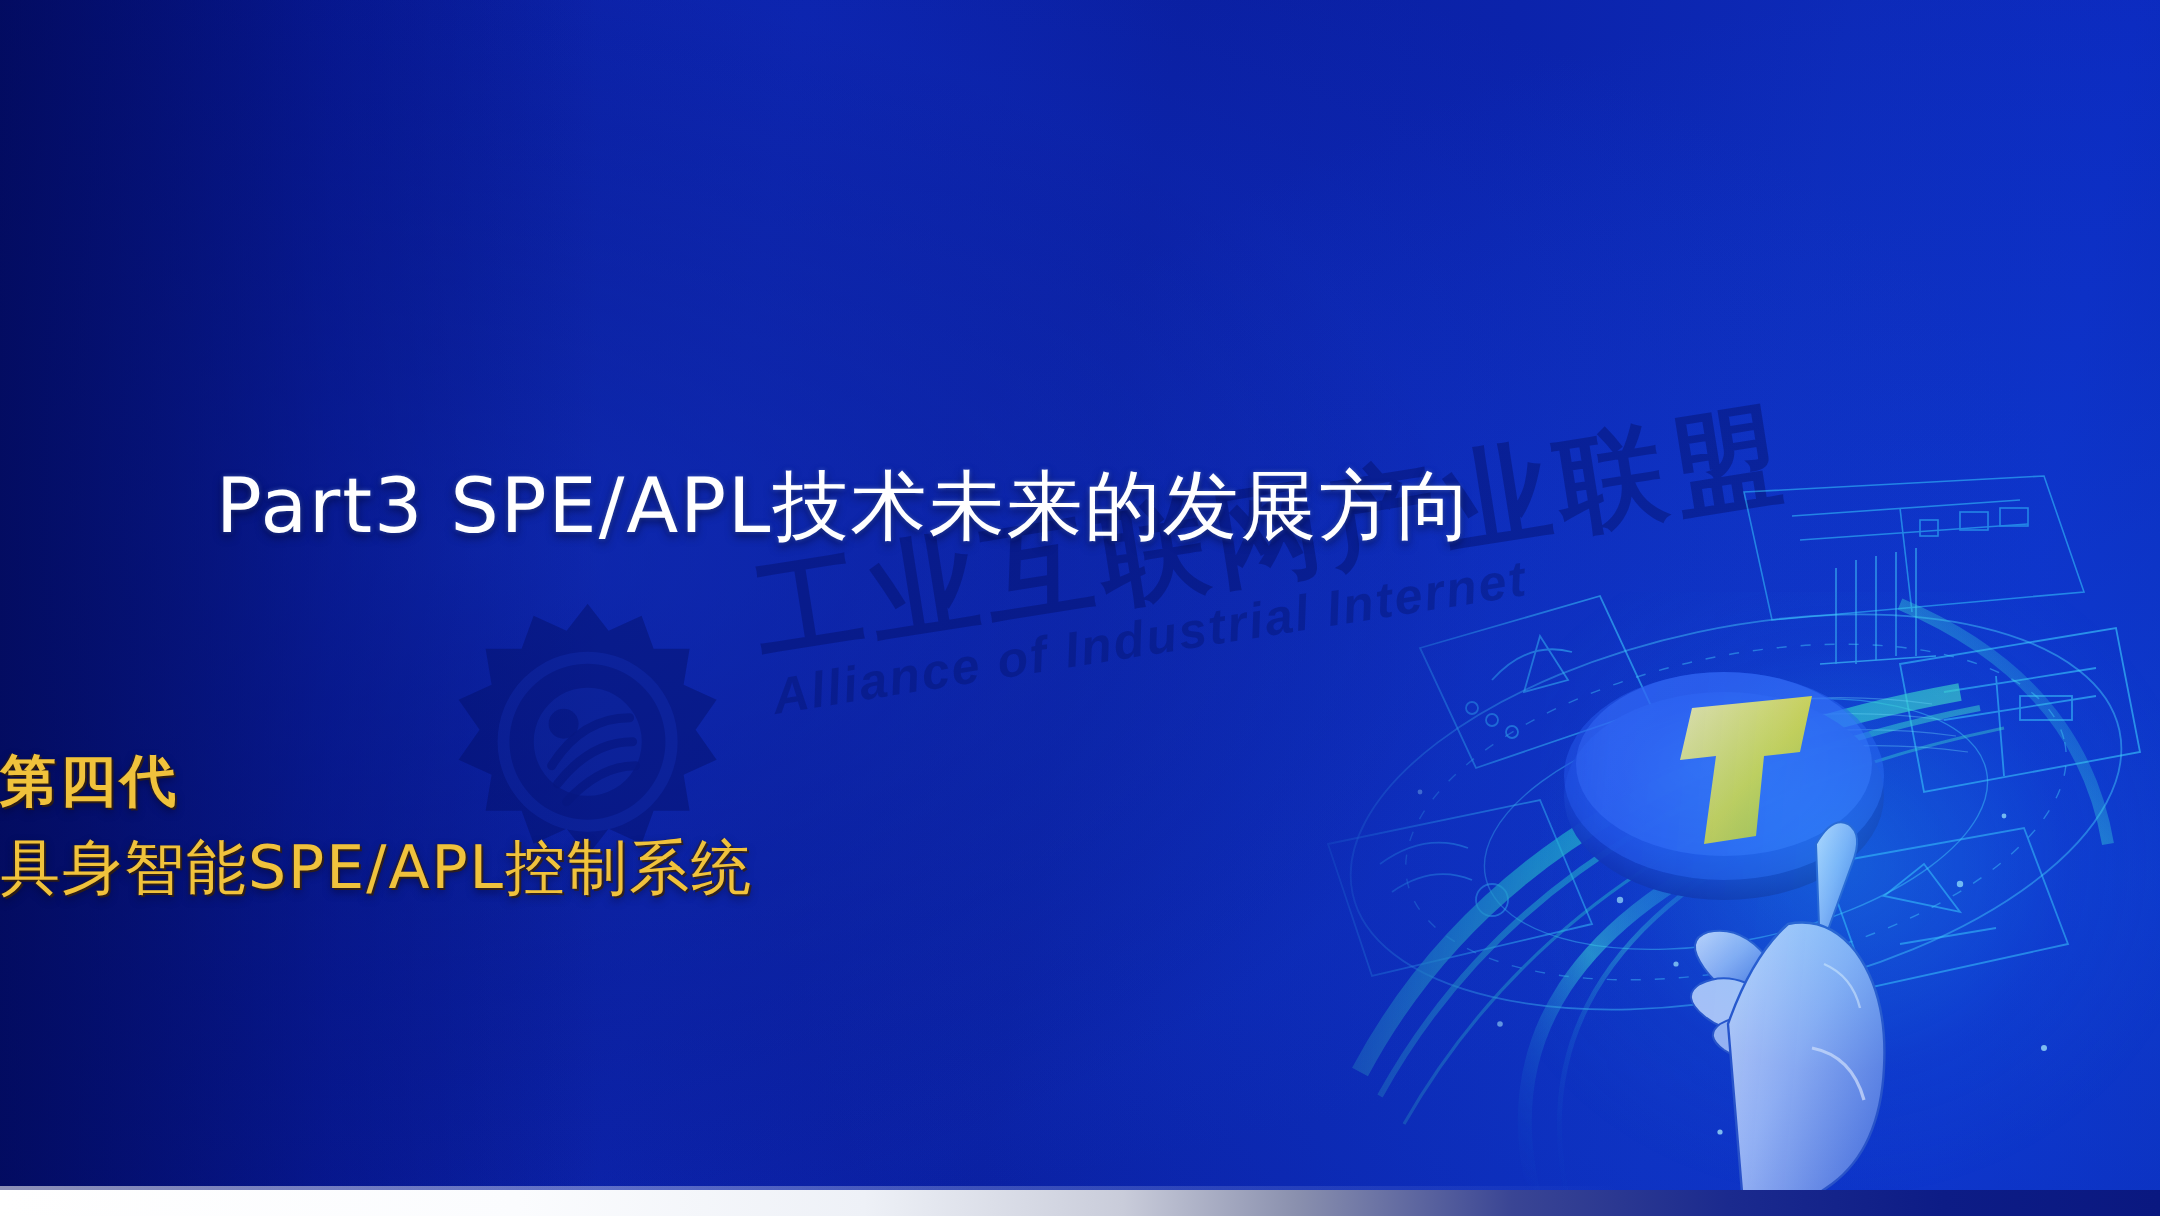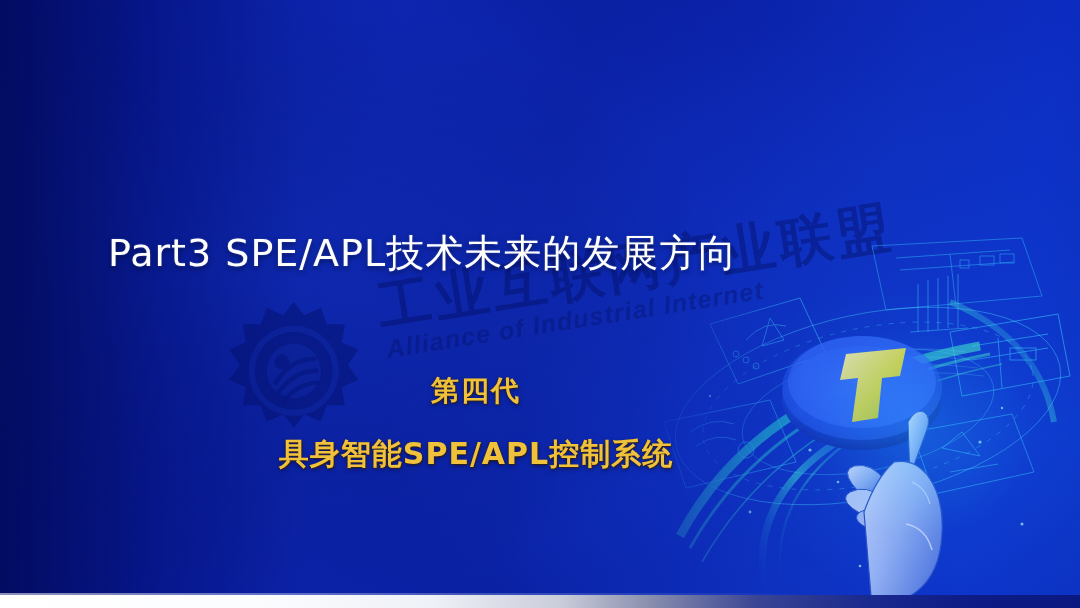--- a/index.html
+++ b/index.html
@@ -121,33 +121,33 @@
     letter-spacing: 1px;
     white-space: nowrap;
     text-shadow: 0 2px 5px rgba(0,0,20,0.55), 0 0 2px rgba(120,160,255,0.5);
     font-family: "DejaVu Sans", "Liberation Sans", sans-serif;
   }
   .subtitle-wrap {
     position: absolute;
     left: 0;
     top: 372px;
     width: 952px;
-    text-align: center;
+    text-align: left;
   }
   .sub-line {
     color: #f0c23c;
     white-space: nowrap;
     font-family: "DejaVu Sans", "Liberation Sans", sans-serif;
     text-shadow:
       1px 1px 0 rgba(60,35,0,0.75),
       -1px 0 0 rgba(60,35,0,0.45),
       0 2px 4px rgba(0,0,30,0.5);
   }
   .sub-line-1 { font-size: 28px; font-weight: 700; letter-spacing: 2px; }
-  .sub-line-2 { font-size: 30px; font-weight: 700; letter-spacing: 1px; margin-top: 24px; }
+  .sub-line-2 { font-size: 30px; font-weight: 400; letter-spacing: 1px; margin-top: 4px; }
 
   
   .bottom-band {
     position: absolute;
     left: 0; right: 0; bottom: 0;
     height: 13px;
     background: linear-gradient(90deg,
       #ffffff 0%,
       #fbfcfe 24%,
       #eef1f7 40%,

